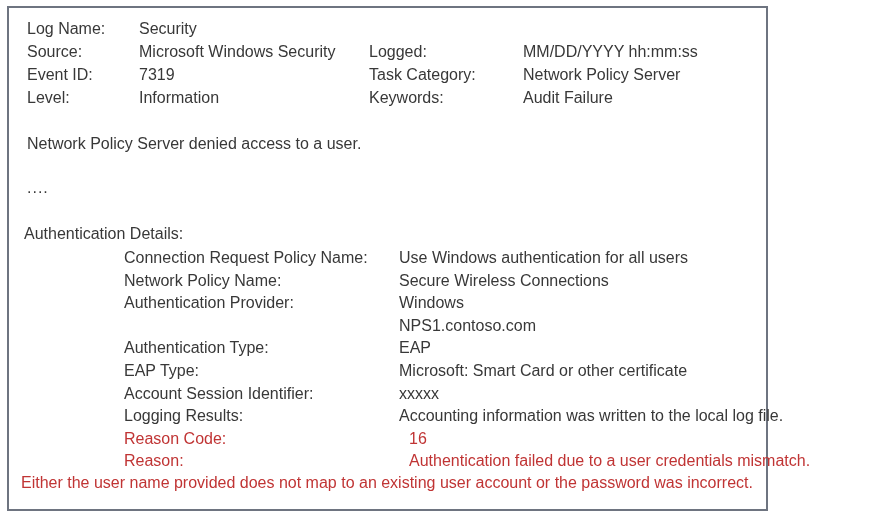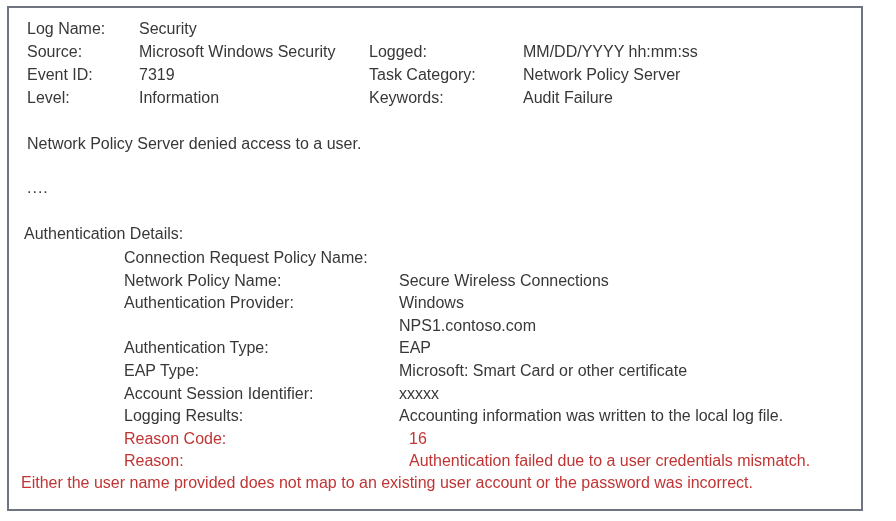--- a/index.html
+++ b/index.html
@@ -8,21 +8,21 @@
     width: 896px;
     height: 521px;
     background: #ffffff;
     font-family: "Liberation Sans", sans-serif;
     color: var(--text, #383838);
     overflow: hidden;
   }
   .frame {
     position: absolute;
     left: 7px; top: 6px;
-    width: 856px; height: 505px;
+    width: 761px; height: 505px;
     border: 2px solid var(--border, #6e7480);
     box-sizing: border-box;
     background: #ffffff;
   }
   
   .hdr {
     position: absolute;
     left: 18px; top: 9px; right: 10px;
     font-size: 16px;
   }
@@ -82,20 +82,21 @@
     </div>
   </div>
 
   <div class="desc">Network Policy Server denied access to a user.</div>
   <div class="ellipsis">....</div>
   <div class="auth-heading">Authentication Details:</div>
 
   <div class="details">
     <div class="drow">
       <span class="dl">Connection Request Policy Name:</span>
+      <span class="dv">Use Windows authentication for all users</span>
     </div>
     <div class="drow">
       <span class="dl">Network Policy Name:</span>
       <span class="dv">Secure Wireless Connections</span>
     </div>
     <div class="drow">
       <span class="dl">Authentication Provider:</span>
       <span class="dv">Windows</span>
     </div>
     <div class="drow">

